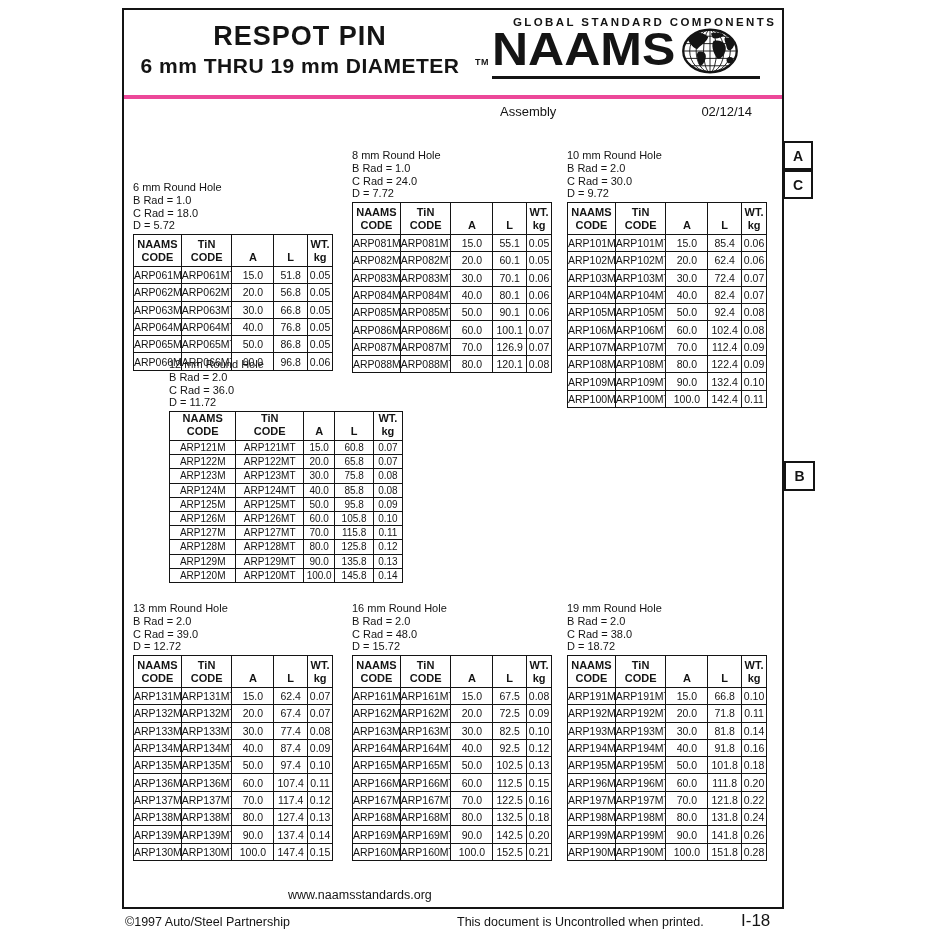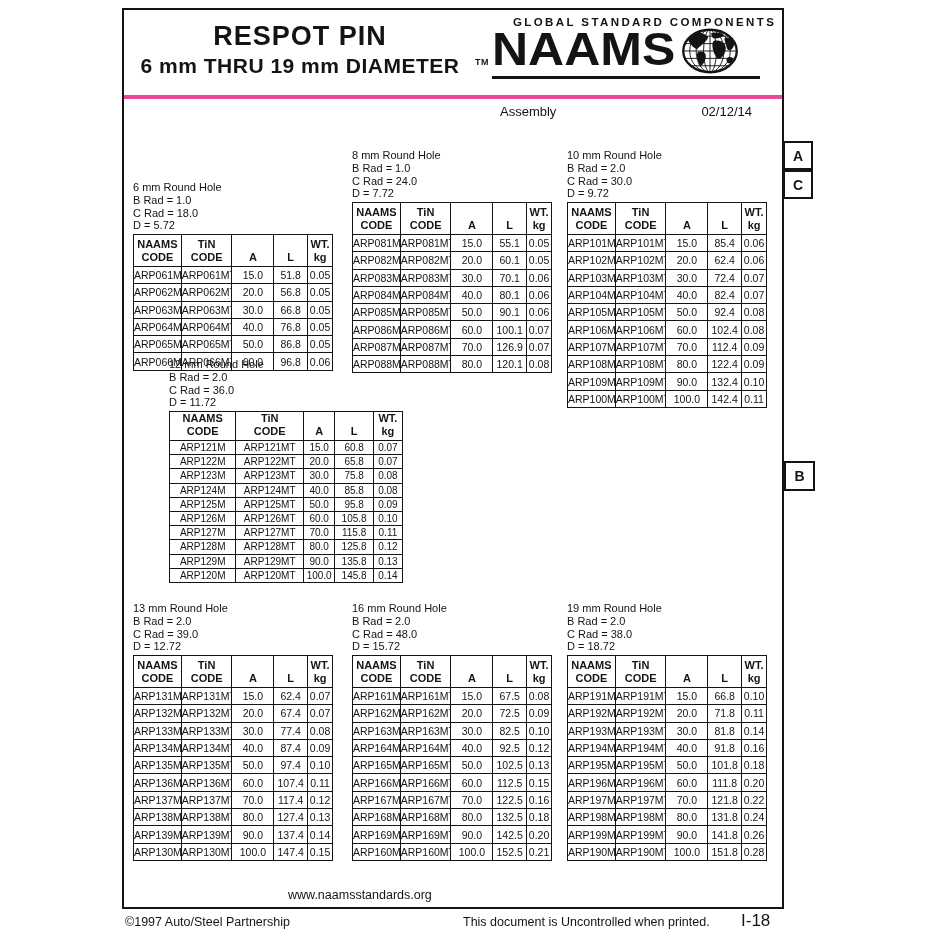--- a/index.html
+++ b/index.html
@@ -755,16 +755,16 @@
         </tbody>
       </table>
   </section>
 
   <div class="marker" style="left:783px;top:141px;">A</div>
   <div class="marker" style="left:783px;top:170px;">C</div>
   <div class="marker" style="left:784px;top:461px;width:27px;height:26px;">B</div>
 
   <div class="footer-item" style="left:125px;top:915px;">©1997 Auto/Steel Partnership</div>
   <div class="footer-item" style="left:288px;top:888px;">www.naamsstandards.org</div>
-  <div class="footer-item" style="left:457px;top:915px;margin-left:6px;">This document is Uncontrolled when printed.</div>
+  <div class="footer-item" style="left:457px;top:915px;">This document is Uncontrolled when printed.</div>
   <div class="footer-item page-num" style="left:741px;top:911px;">I-18</div>
 
 </div>
 
 </body></html>

